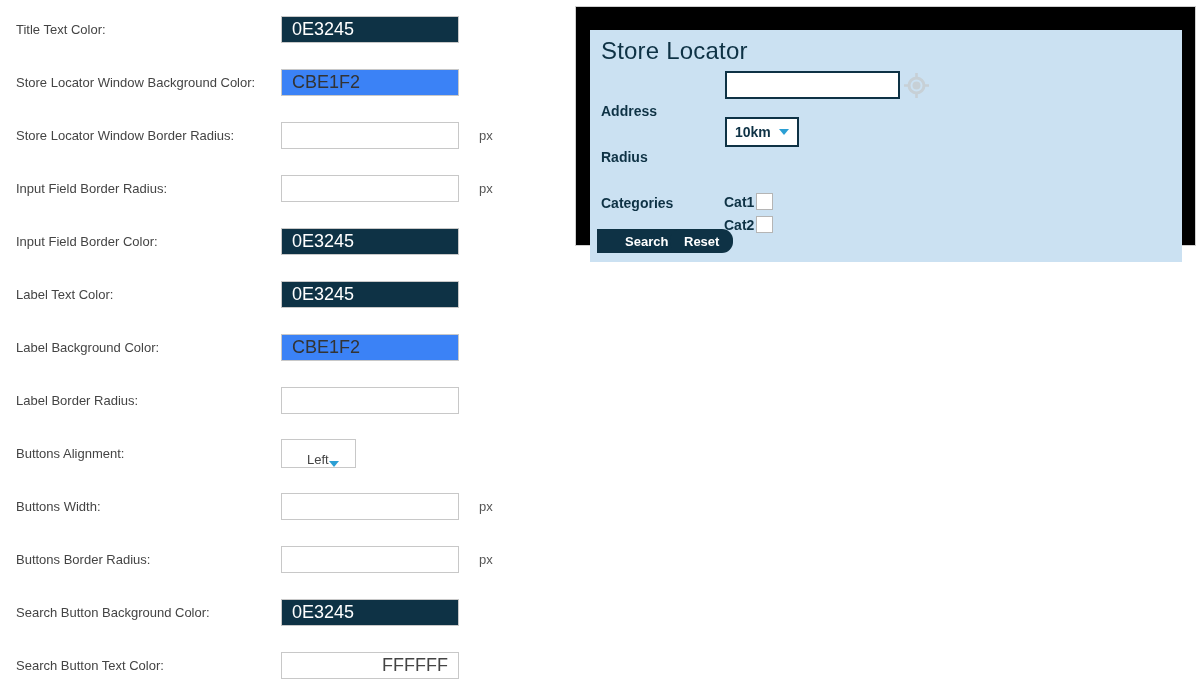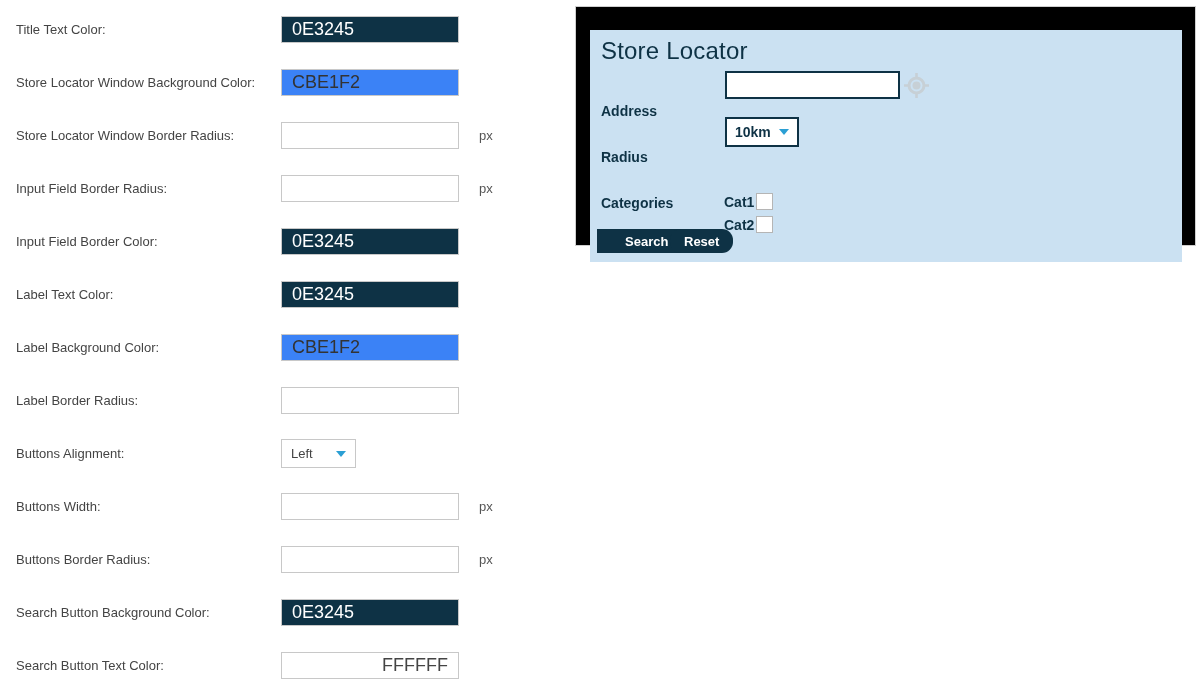--- a/index.html
+++ b/index.html
@@ -44,22 +44,22 @@
     margin-left:20px;
     font-size:13px;
     color:#555555;
   }
   .fake-select {
     width:75px;
     height:29px;
     border:1px solid #c8c8c8;
     background:#ffffff;
     display:flex;
-    align-items:center;
-    padding:0 9px;
+    align-items:flex-end;
+    padding:0 25px;
     cursor:pointer;
   }
   .fake-select .sel-text {
     font-size:13px;
     color:#444444;
     flex:1;
   }
   .caret-down {
     width:0; height:0;
     border-left:5px solid transparent;

